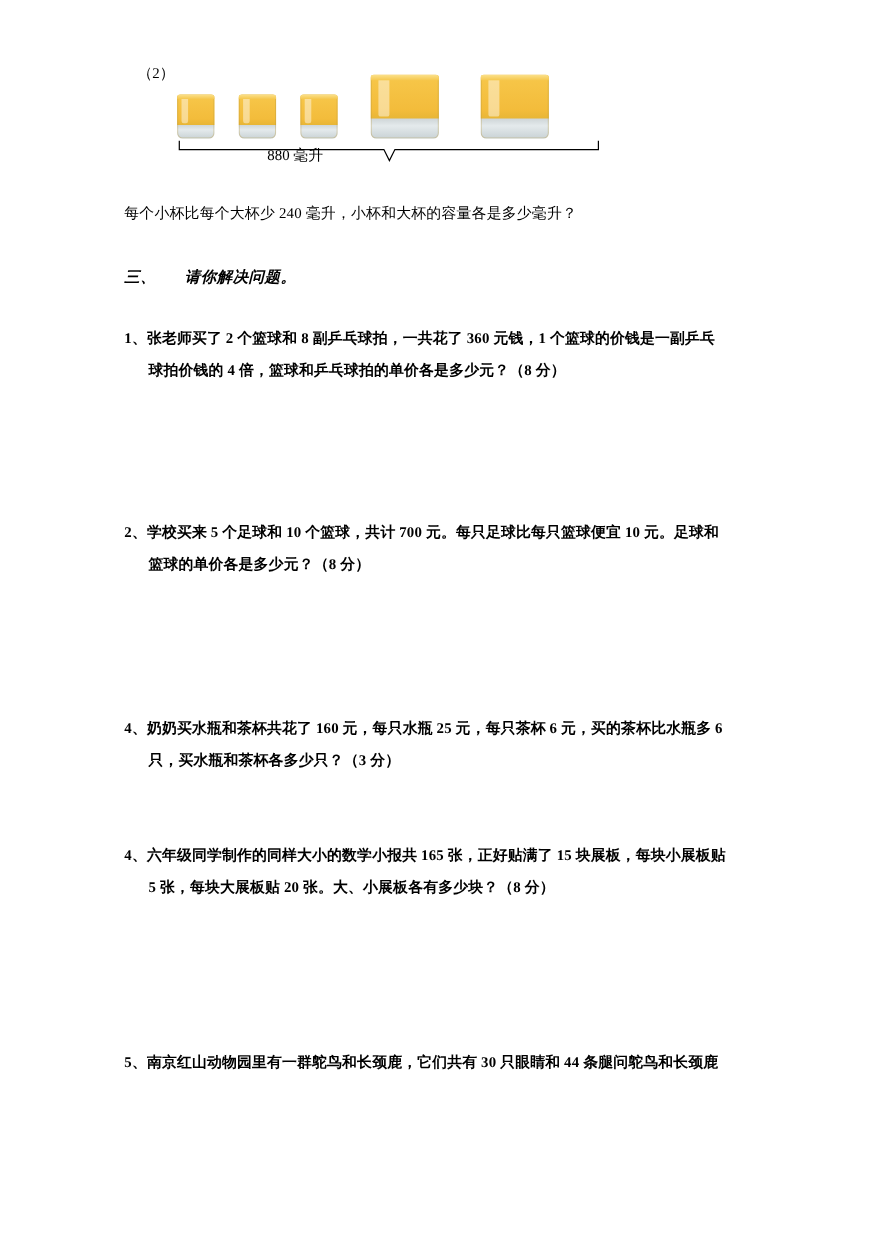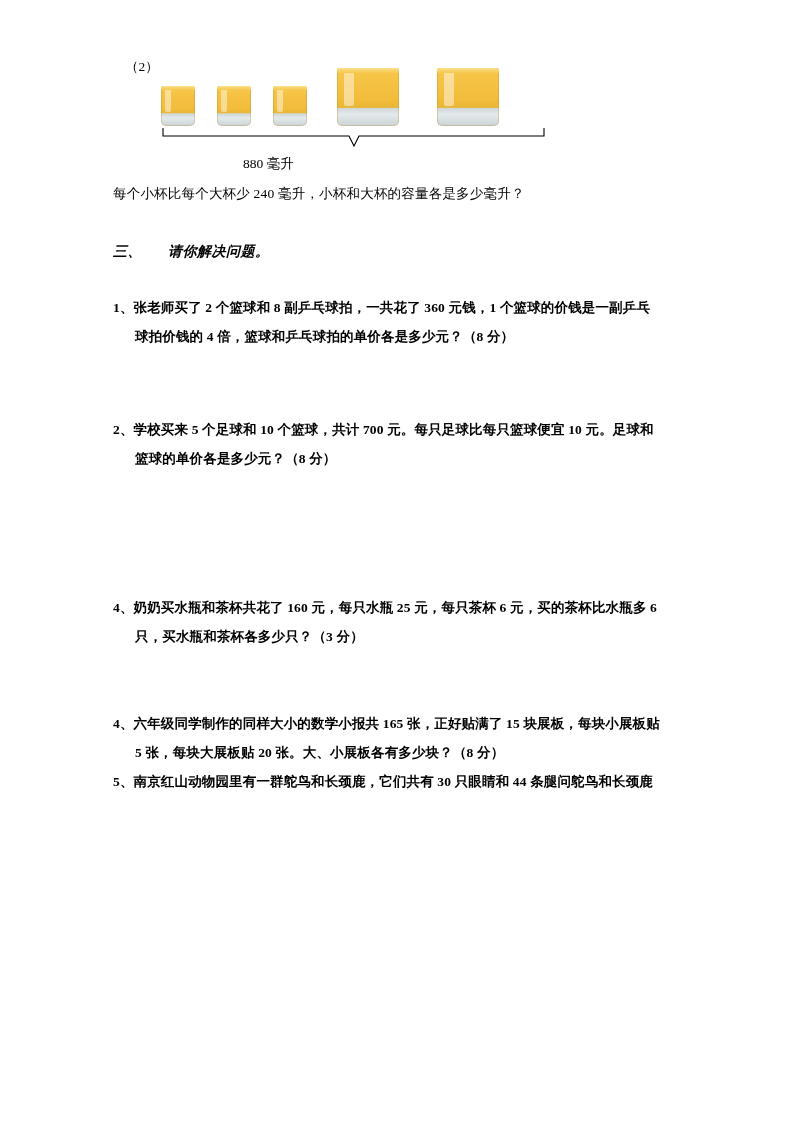--- a/index.html
+++ b/index.html
@@ -92,21 +92,21 @@
     position: absolute;
     left: 48px;
     top: 86px;
     width: 385px;
     height: 22px;
   }
   .brace svg { display: block; }
   .brace-label {
     position: absolute;
     left: 130px;
-    top: 115px;
+    top: 92px;
     font-size: 13.5px;
   }
 
   .q-text {
     font-size: 13.5px;
     line-height: 1.9;
     margin: 6px 0 0 0;
     letter-spacing: 0.2px;
   }
 
@@ -124,24 +124,24 @@
     line-height: 2.15;
     letter-spacing: 0.15px;
     text-align: justify;
     font-weight: bold;
   }
   .problem .line2 {
     display: block;
     padding-left: 22px;
   }
   .sp1 { margin-top: 32px; }
-  .sp2 { margin-top: 64px; }
+  .sp2 { margin-top: 118px; }
   .sp3 { margin-top: 120px; }
   .sp4 { margin-top: 58px; }
-  .sp5 { }
+  .sp5 { margin-top: 130px; }
 </style>
 </head>
 <body>
 
 <div class="page">
   <div class="content">
 
     <div class="fig-block">
       <div class="fig-label">（2）</div>
 

